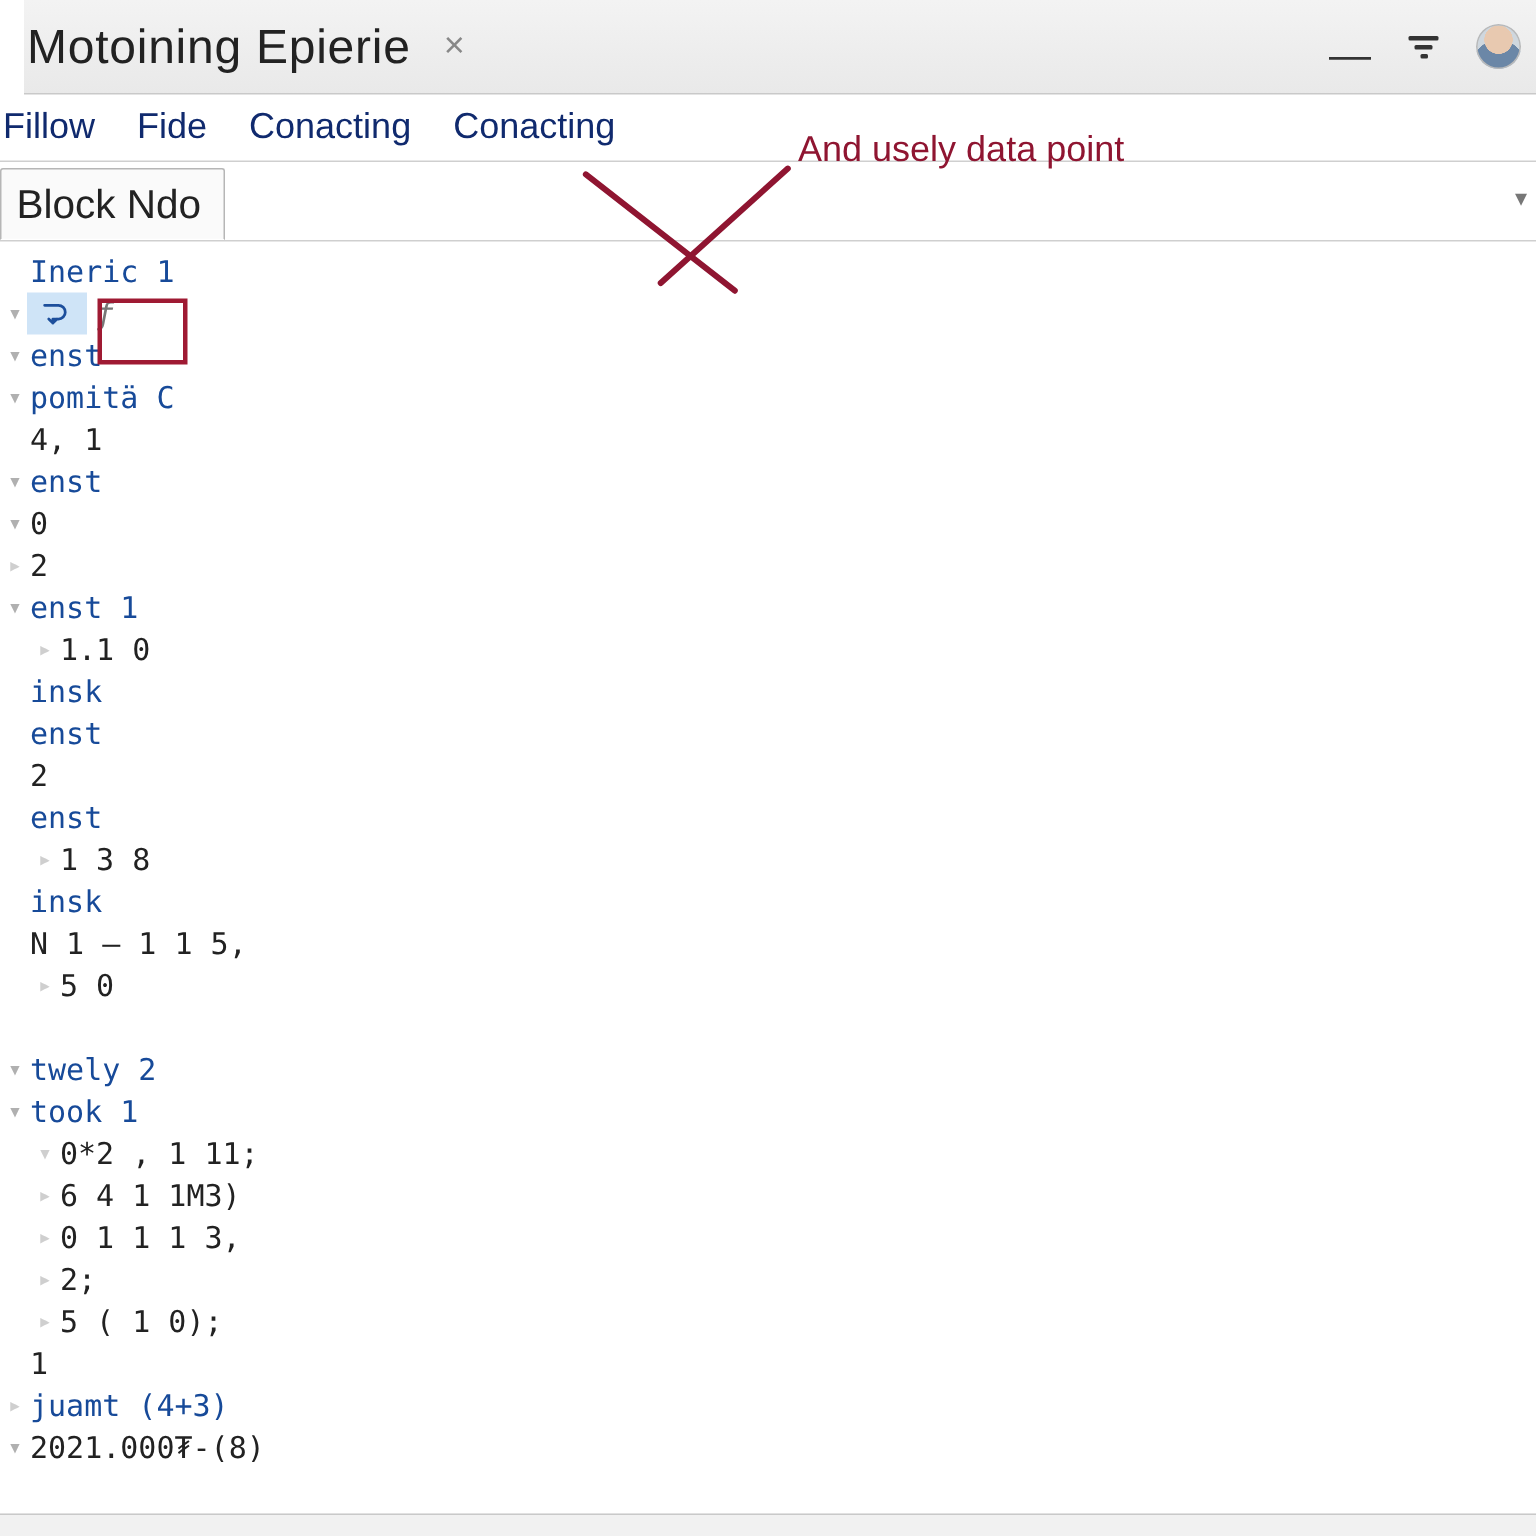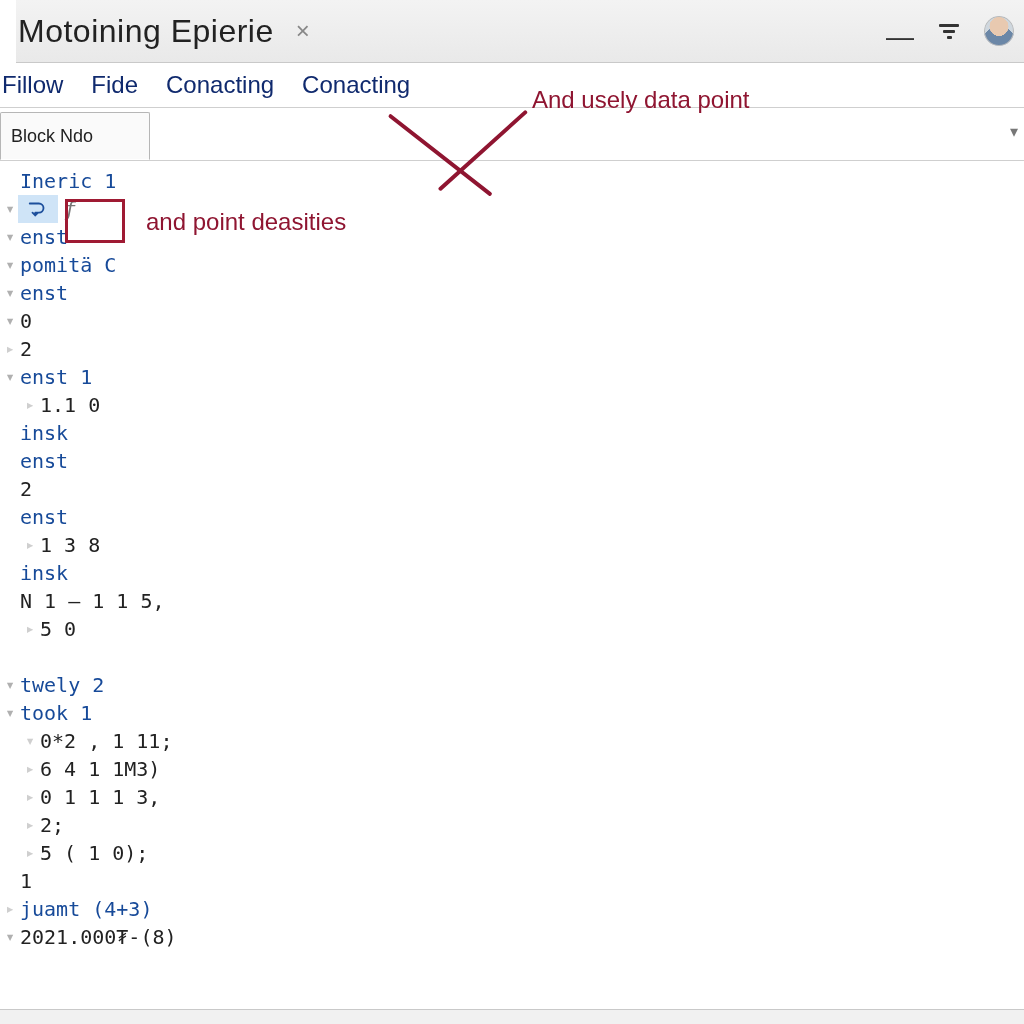--- a/index.html
+++ b/index.html
@@ -43,21 +43,21 @@
 
   
   .menubar{height:44px;border-bottom:1px solid var(--menubar-border);display:flex;align-items:center;position:relative;text-align:center;}
   .menu-item{font-size:24px;color:var(--menu-text);padding:0 14px;cursor:pointer;}
   .menu-item:first-child{padding-left:2px;}
 
   
   .toolbar{height:52px;border-bottom:1px solid var(--menubar-border);display:flex;align-items:flex-end;position:relative;}
   .tab{height:46px;min-width:128px;border:1px solid var(--tab-border);border-bottom:1px solid var(--body-bg);
     background:var(--tab-bg);display:flex;align-items:center;padding:0 10px;border-top-left-radius:2px;border-top-right-radius:2px;
-    font-size:18px;color:#222;}
+    font-size:27px;color:#222;}
   .toolbar-dropdown-caret{position:absolute;right:6px;top:14px;color:#777;font-size:16px;}
 
   
   .annotation-layer{position:absolute;left:0;top:0;width:100%;height:100%;pointer-events:none;z-index:50;margin-left:42px;}
   .annotation-text{position:absolute;color:var(--annotation);font-size:24px;}
   .annotation-line{position:absolute;background:var(--annotation);height:4px;transform-origin:left center;border-radius:2px;}
   .annotation-box{position:absolute;border:3px solid var(--highlight-border);background:transparent;}
 
   
   .tree-area{flex:1;overflow:hidden;position:relative;font-family:"Consolas","Menlo","DejaVu Sans Mono",monospace;}
@@ -83,21 +83,20 @@
 <body>
 <div class="window">
 
   <div class="annotation-layer">
     <span class="annotation-text" style="left:490px;top:86px;">And usely data point</span>
 
     <div class="annotation-line" style="left:347px;top:113px;width:130px;transform:rotate(38deg);"></div>
     <div class="annotation-line" style="left:397px;top:188px;width:118px;transform:rotate(-42deg);"></div>
 
     <div class="annotation-box" style="left:23px;top:199px;width:54px;height:38px;"></div>
-    <span class="annotation-text" style="left:104px;top:208px;">and point deasities</span>
   </div>
 
   <div class="titlebar">
     <span class="titlebar-title">Motoining Epierie</span>
     <span class="titlebar-close">×</span>
     <div class="titlebar-right">
       <span class="win-minimize">—</span>
       <div class="win-filter">
         <span></span>
           <span></span>
@@ -141,20 +140,24 @@
 
       <div class="row">
         <span class="caret">▾</span>
         <span class="lbl">enst</span>
       </div>
       <div class="row">
         <span class="caret">▾</span>
         <span class="lbl">pomitä C</span>
       </div>
       <div class="row">
+        <span class="caret" style="visibility:hidden">▾</span>
+        <span class="lbl dark">4, 1</span>
+      </div>
+      <div class="row">
         <span class="caret">▾</span>
         <span class="lbl">enst</span>
       </div>
       <div class="row">
         <span class="caret">▾</span>
         <span class="lbl dark">0</span>
       </div>
       <div class="row">
         <span class="caret sub">▸</span>
         <span class="lbl dark">2</span>

